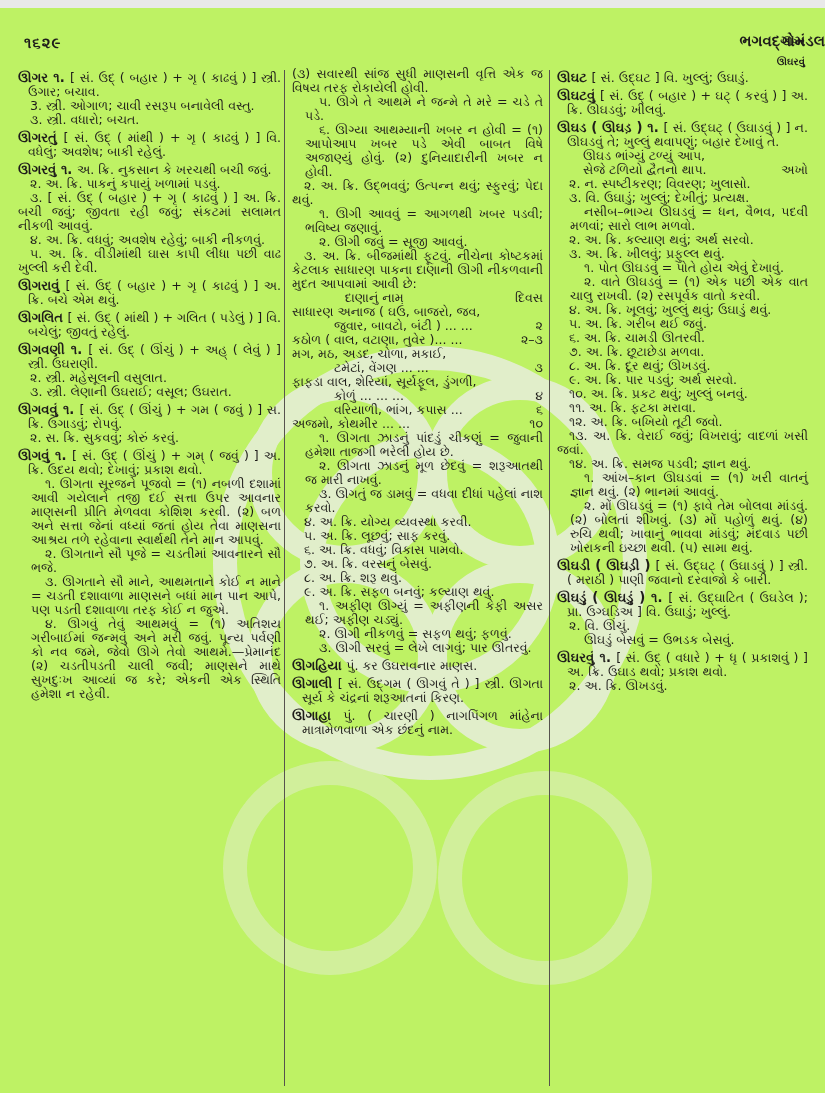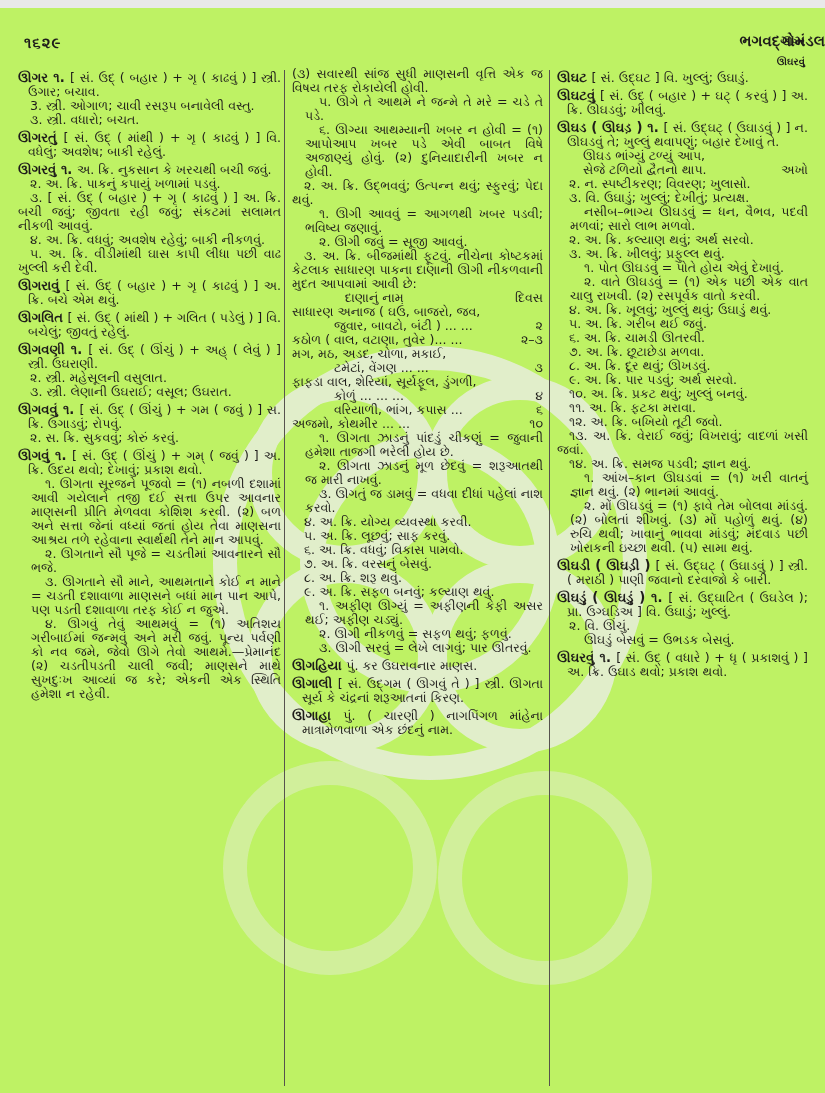--- a/index.html
+++ b/index.html
@@ -181,15 +181,16 @@
       <div class="para sense">૧૨. અ. ક્રિ. બખિયો તૂટી જવો.</div>
       <div class="para sense">૧૩. અ. ક્રિ. વેરાઈ જવું; વિખરાવું; વાદળાં ખસી જવાં.</div>
       <div class="para sense">૧૪. અ. ક્રિ. સમજ પડવી; જ્ઞાન થવું.</div>
       <div class="para idiom">૧. આંખ–કાન ઊઘડવાં = (૧) ખરી વાતનું જ્ઞાન થવું. (૨) ભાનમાં આવવું.</div>
       <div class="para idiom">૨. મોં ઊઘડવું = (૧) ફાવે તેમ બોલવા માંડવું. (૨) બોલતાં શીખવું. (૩) મોં પહોળું થવું. (૪) રુચિ થવી; ખાવાનું ભાવવા માંડવું; મંદવાડ પછી ખોરાકની ઇચ્છા થવી. (૫) સામા થવું.</div>
       <div class="para entry"><span class="headword">ઊઘડી ( ઊઘડ઼ી ) </span>[ સં. ઉદ્ઘટ્ ( ઉઘાડવું ) ] સ્ત્રી. ( મરાઠી ) પાણી જવાનો દરવાજો કે બારી.</div>
       <div class="para entry"><span class="headword">ઊઘડું ( ઊઘડ઼ું ) ૧. </span>[ સં. ઉદ્ઘાટિત ( ઉઘડેલ ); પ્રા. ઉગ્ઘડિઅ ] વિ. ઉઘાડું; ખુલ્લું.</div>
       <div class="para sense">૨. વિ. ઊંચું.</div>
       <div class="para idiom">ઊઘડું બેસવું = ઉભડક બેસવું.</div>
       <div class="para entry"><span class="headword">ઊઘરવું ૧. </span>[ સં. ઉદ્ ( વધારે ) + ધૃ ( પ્રકાશવું ) ] અ. ક્રિ. ઉઘાડ થવો; પ્રકાશ થવો.</div>
+      <div class="para sense">૨. અ. ક્રિ. ઊખડવું.</div>
     </div>
 
 </div>
 
 </body></html>

